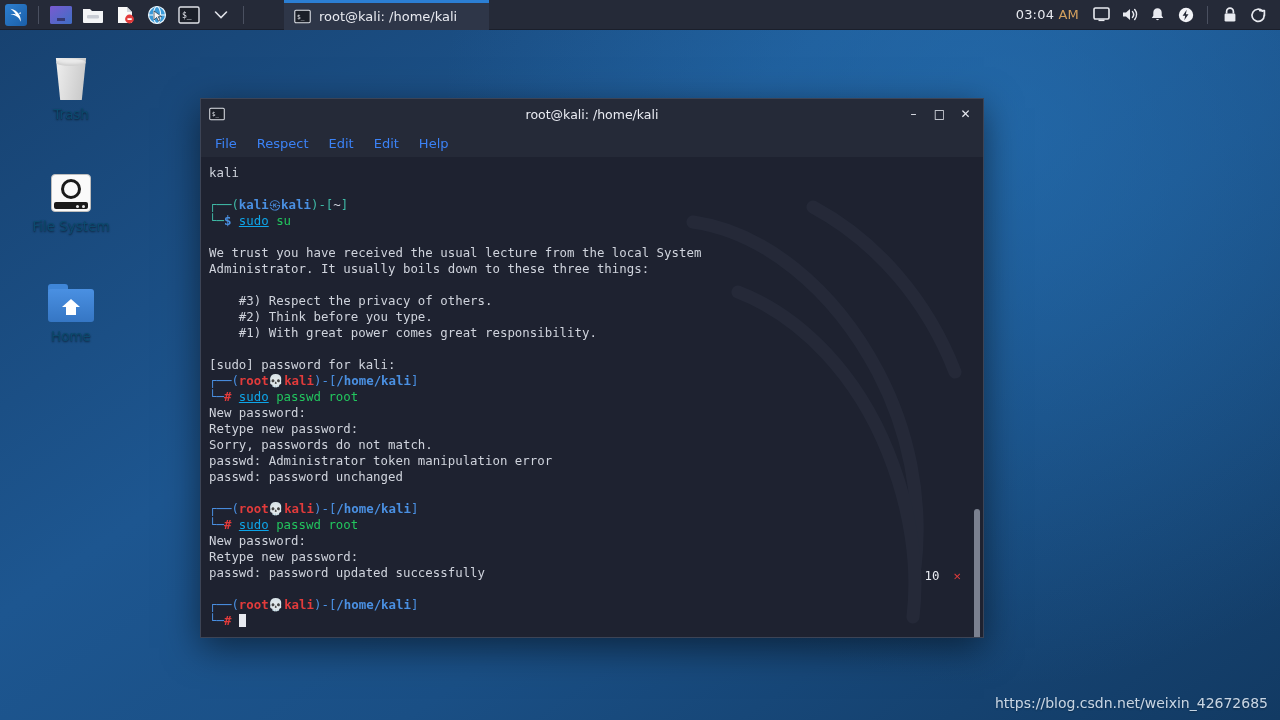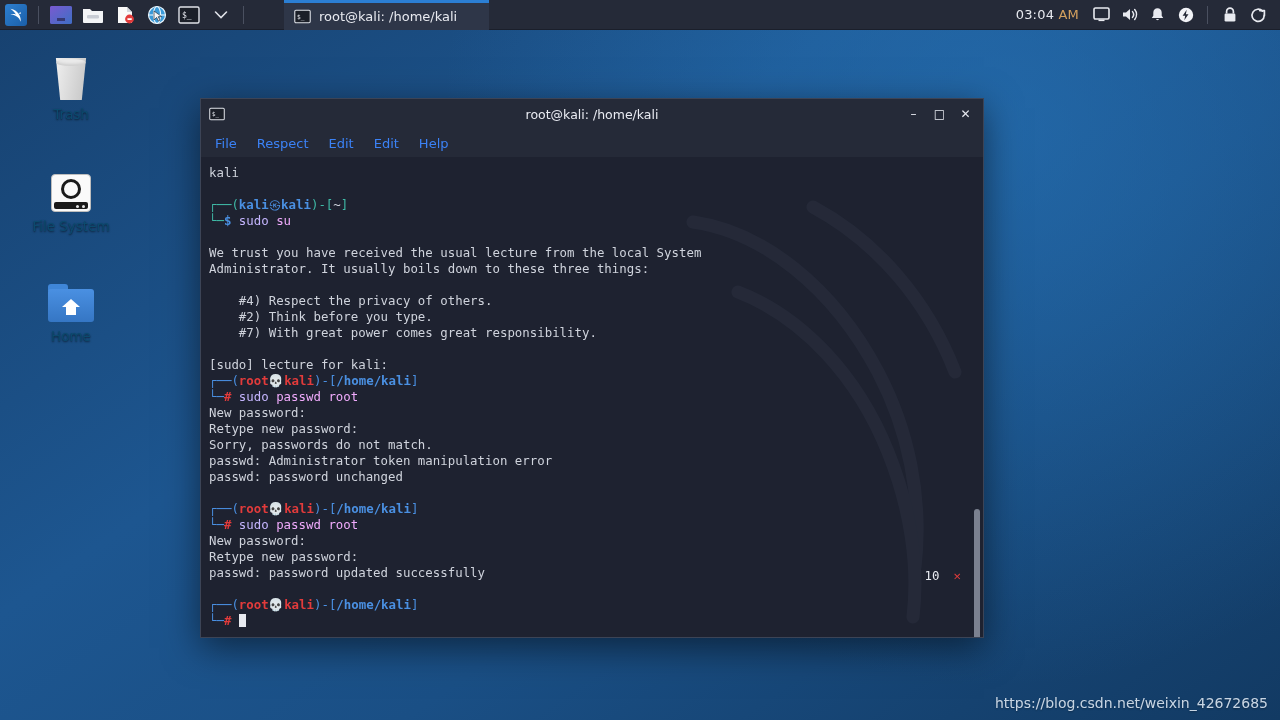--- a/index.html
+++ b/index.html
@@ -164,22 +164,22 @@
     font-family:"DejaVu Sans Mono", monospace; font-size:12.4px;
   }
   .exit-code .num{ color:#e8eaf0; }
   .exit-code .x{ color:#e23b3b; margin-left:14px; }
 
   
   .c-teal   { color:#3fb9a6; }
   .c-blue   { color:#4a90e2; font-weight:bold; }
   .c-blue-n { color:#4a90e2; }
   .c-red    { color:#e23b3b; font-weight:bold;text-align:center; }
-  .c-green  { color:#f0abfc; }
-  .c-under  { color:#c4b5fd; }
+  .c-green  { color:#22c55e; }
+  .c-under  { color:#0ea5e9; text-decoration:underline; }
   .c-white  { color:#cfd3dc; }
   .cursor{
     display:inline-block; width:7px; height:13px;
     background:#e8eaf0; vertical-align:-2px;
   }
 
   
   .watermark{
     position:absolute; right:12px; bottom:9px; z-index:10;
     font-size:14px; color:#d7e2ee; opacity:.92;
@@ -383,25 +383,25 @@
     </svg>
 
     <div class="term-text"><span>kali</span>
 
 <span class="c-teal">┌──(</span><span class="c-blue">kali</span><span class="c-blue-n">㉿</span><span class="c-blue">kali</span><span class="c-teal">)-[</span><span class="c-white">~</span><span class="c-teal">]</span>
 <span class="c-teal">└─</span><span class="c-blue">$</span> <span class="c-under">sudo</span><span class="c-green"> su</span>
 
 <span>We trust you have received the usual lecture from the local System</span>
 <span>Administrator. It usually boils down to these three things:</span>
 
-<span>    #4) Respect the privacy of others.</span>
+<span>    #3) Respect the privacy of others.</span>
 <span>    #2) Think before you type.</span>
-<span>    #7) With great power comes great responsibility.</span>
-
-<span>[sudo] lecture for kali:</span>
+<span>    #1) With great power comes great responsibility.</span>
+
+<span>[sudo] password for kali:</span>
 <span class="c-blue-n">┌──(</span><span class="c-red">root</span><span>💀</span><span class="c-red">kali</span><span class="c-blue-n">)-[</span><span class="c-blue">/home/kali</span><span class="c-blue-n">]</span>
 <span class="c-blue-n">└─</span><span class="c-red">#</span> <span class="c-under">sudo</span><span class="c-green"> passwd root</span>
 <span>New password:</span>
 <span>Retype new password:</span>
 <span>Sorry, passwords do not match.</span>
 <span>passwd: Administrator token manipulation error</span>
 <span>passwd: password unchanged</span>
 
 <span class="c-blue-n">┌──(</span><span class="c-red">root</span><span>💀</span><span class="c-red">kali</span><span class="c-blue-n">)-[</span><span class="c-blue">/home/kali</span><span class="c-blue-n">]</span>
 <span class="c-blue-n">└─</span><span class="c-red">#</span> <span class="c-under">sudo</span><span class="c-green"> passwd root</span>

